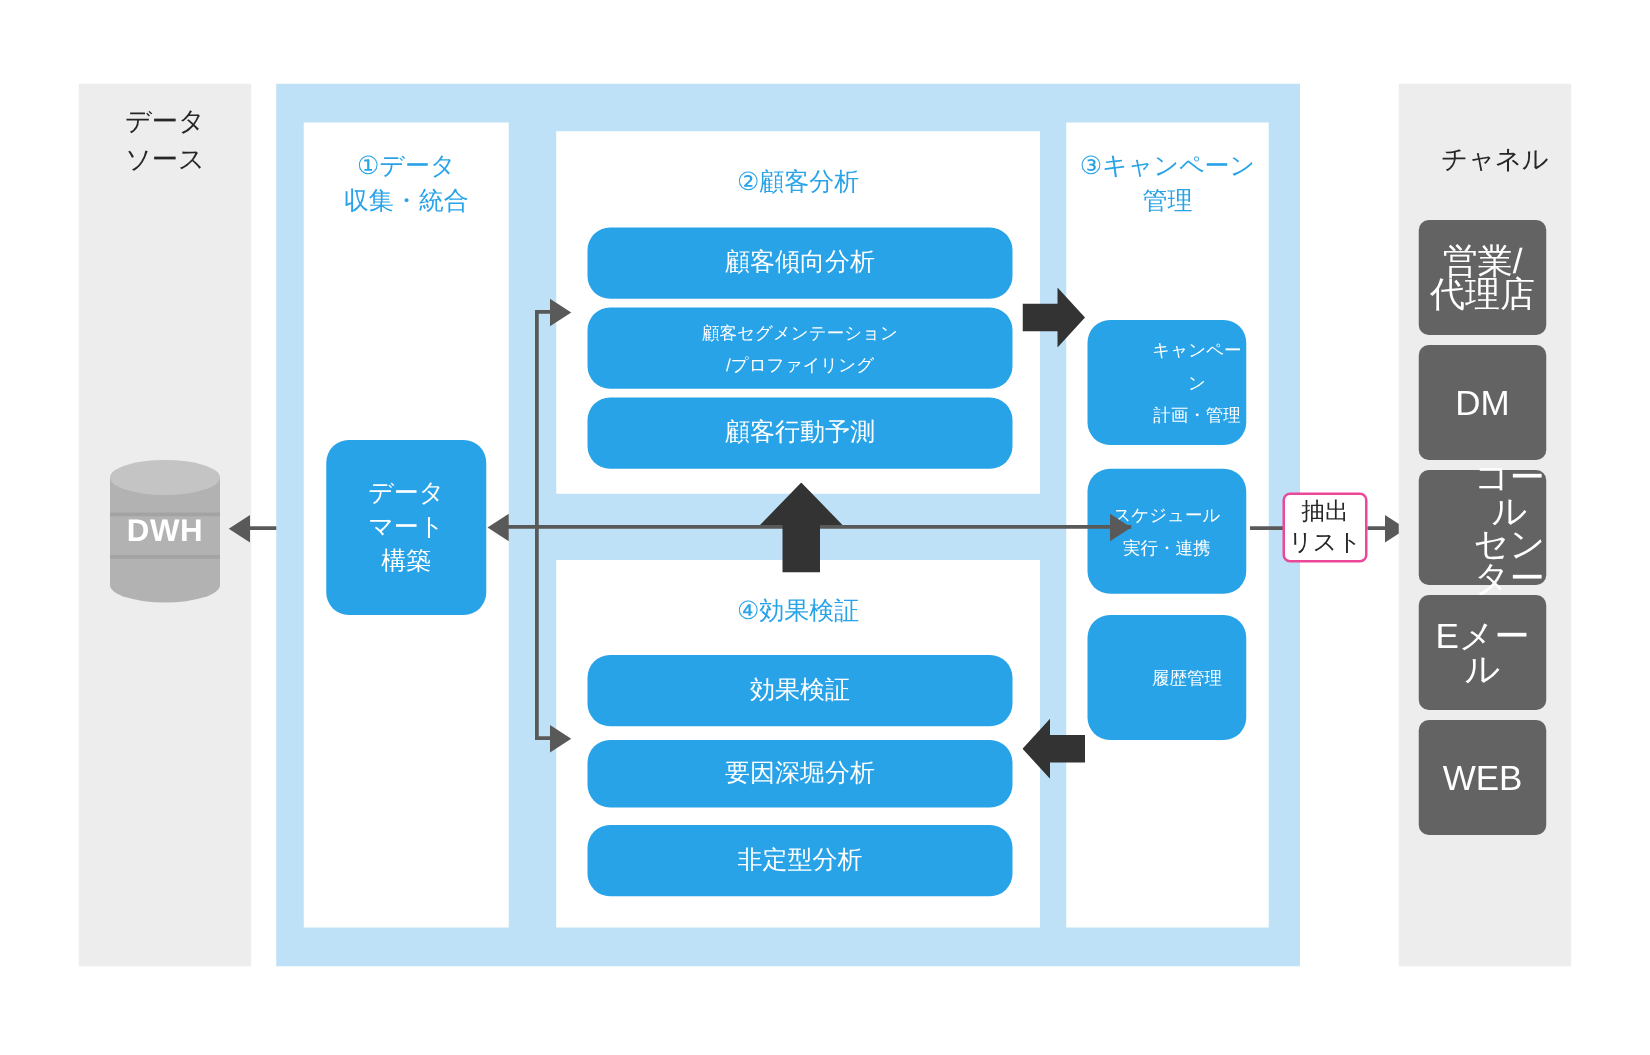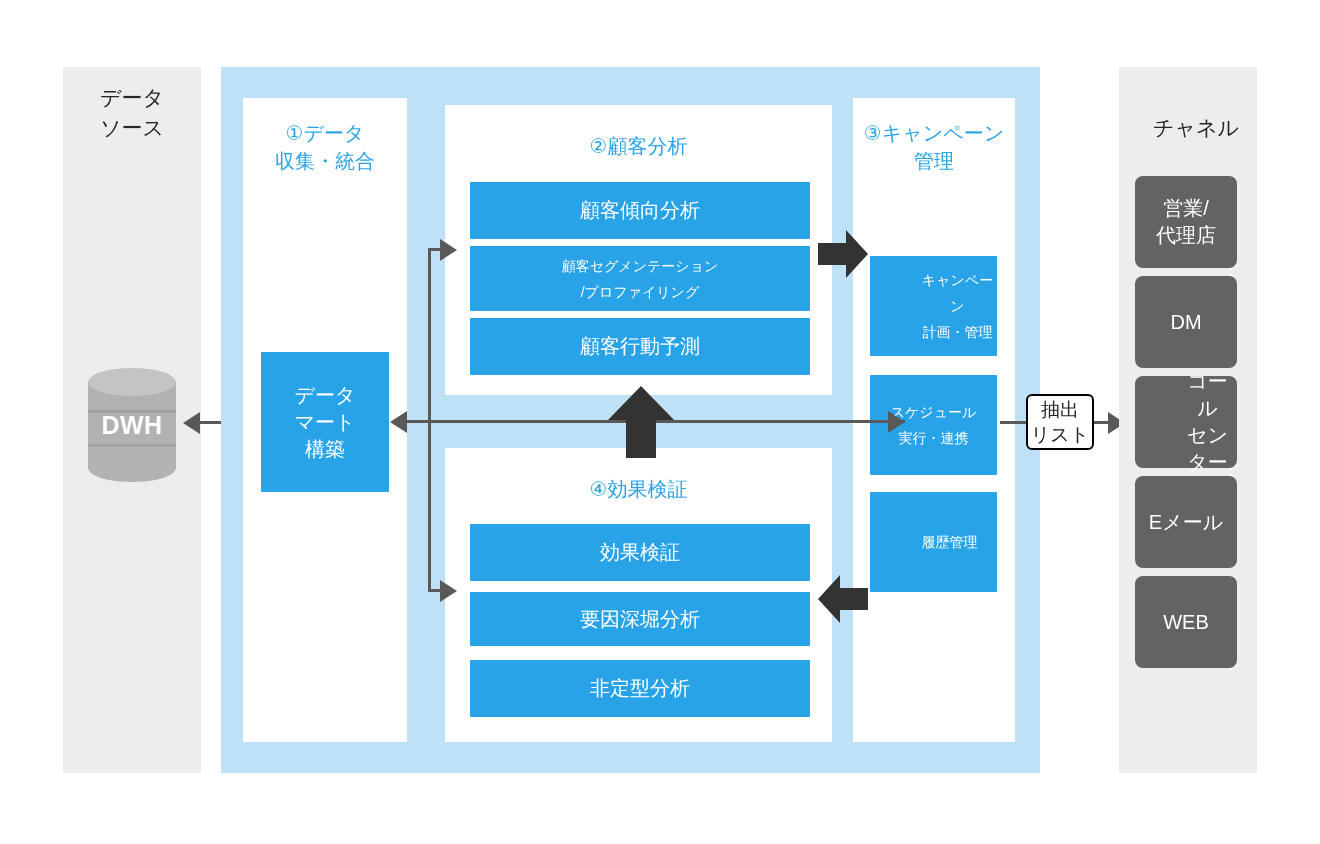--- a/index.html
+++ b/index.html
@@ -46,21 +46,21 @@
     color: #29a3e8;
     font-size: 20px;
     line-height: 28px;
     white-space: pre-line;
   }
 
   
   .blue-box {
     position: absolute;
     background: #29a3e8;
-    border-radius: 1px;
+    border-radius: 18px;
     color: #ffffff;
     display: flex;
     align-items: center;
     justify-content: center;
     text-align: center;
     font-size: 20px;
     line-height: 27px;
     white-space: pre-line;
   }
   .blue-box.small { font-size: 14px; line-height: 26px; }
@@ -68,21 +68,21 @@
   
   .channel-box {
     position: absolute;
     background: #636363;
     border-radius: 8px;
     color: #ffffff;
     display: flex;
     align-items: center;
     justify-content: center;
     text-align: center;
-    font-size: 20px;
+    font-size: 28px;
     line-height: 27px;
     white-space: pre-line;
   }
 
   
   .cylinder { position: absolute; }
   .cyl-body {
     position: absolute;
     left: 0; top: 14px;
     width: 100%; height: 86px;
@@ -124,21 +124,21 @@
   .tri-right { border-top: 11px solid transparent; border-bottom: 11px solid transparent; border-left: 17px solid #595959; }
   .tri-left  { border-top: 11px solid transparent; border-bottom: 11px solid transparent; border-right: 17px solid #595959; }
 
   
   .block-arrow { position: absolute; }
 
   
   .list-box {
     position: absolute;
     background: #ffffff;
-    border: 2px solid #000000;
+    border: 2px solid #ec4899;
     border-radius: 6px;
     color: #262626;
     display: flex;
     align-items: center;
     justify-content: center;
     text-align: center;
     font-size: 19px;
     line-height: 25px;
     white-space: pre-line;
   }

